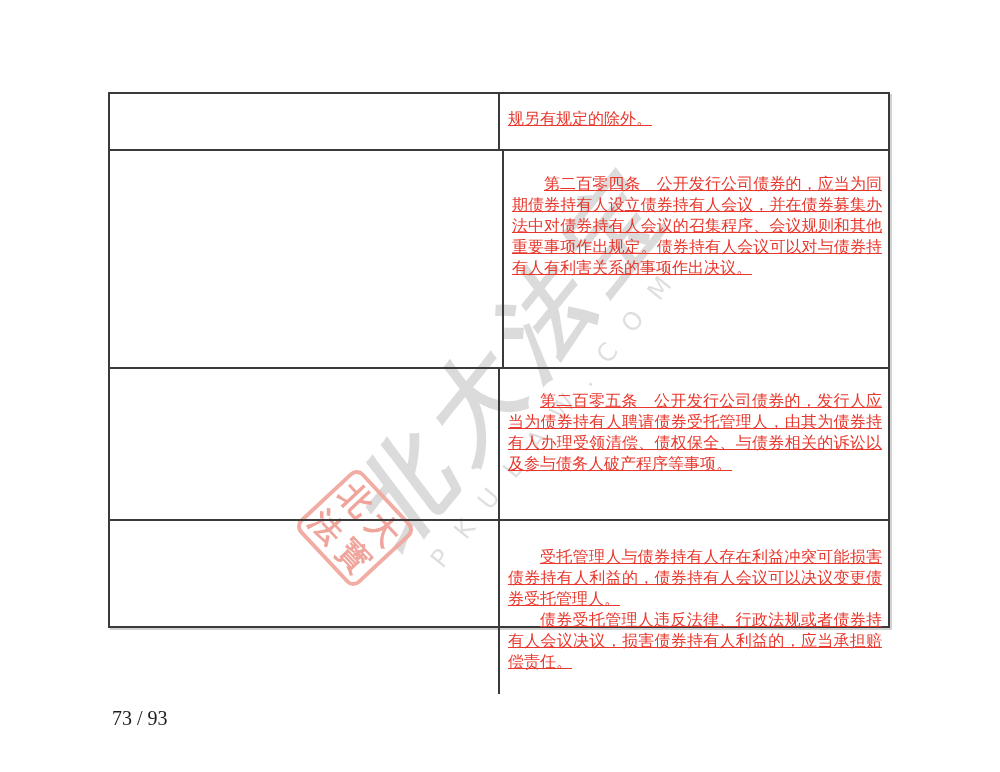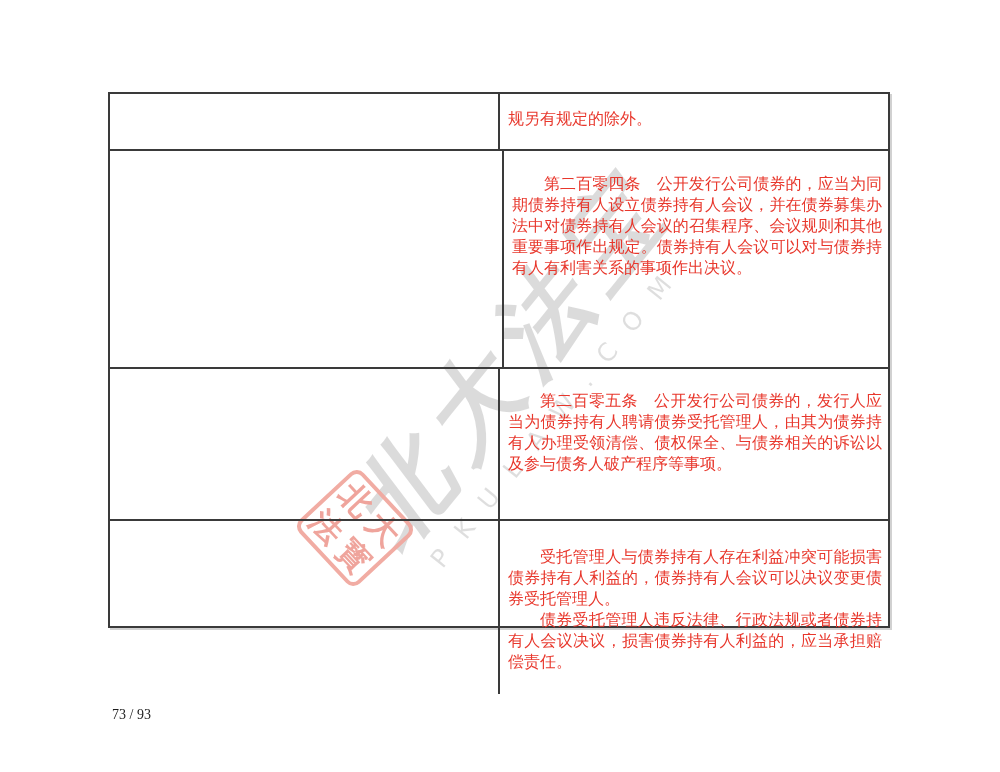--- a/index.html
+++ b/index.html
@@ -81,21 +81,21 @@
     display: flex;
     flex-direction: column;
   }
   .t-row { display: flex; flex: 0 0 auto; }
   .t-row + .t-row { border-top: 2px solid #3a3a3a; }
   .t-row.r1 { height: 55px; }
   .t-row.r2 { height: 218px; padding-left: 8px; }
   .t-row.r3 { height: 152px; }
   .t-row.r4 { height: 175px; }
 
-  .cell { overflow: hidden; }
+  .cell { overflow: hidden; text-decoration: underline; }
   .cell.left  { width: 388px; }
   .cell.right {
     width: 390px;
     border-left: 2px solid #3a3a3a;
     padding: 0 6px 0 8px;
     color: #e8372c;
     font-size: 16px;
     line-height: 21px;
     text-align: justify;
   }
@@ -104,21 +104,21 @@
   .t-row.r3 .cell.right { padding-top: 21px; }
   .t-row.r4 .cell.right { padding-top: 25px; }
 
   .cell.right p { margin: 0; text-indent: 2em; }
   .cell.right p.no-indent { text-indent: 0; }
 
   .page-number {
     position: absolute;
     left: 112px; top: 707px;
     font-family: "Liberation Serif", serif;
-    font-size: 14px;
+    font-size: 20px;
     color: #1c1c1c;
   }
 </style>
 </head>
 <body>
 
 <div class="watermark-layer">
   <div class="wm-calligraphy">北大法宝</div>
   <div class="wm-latin">PKULAW.COM</div>
   <div class="wm-seal">

